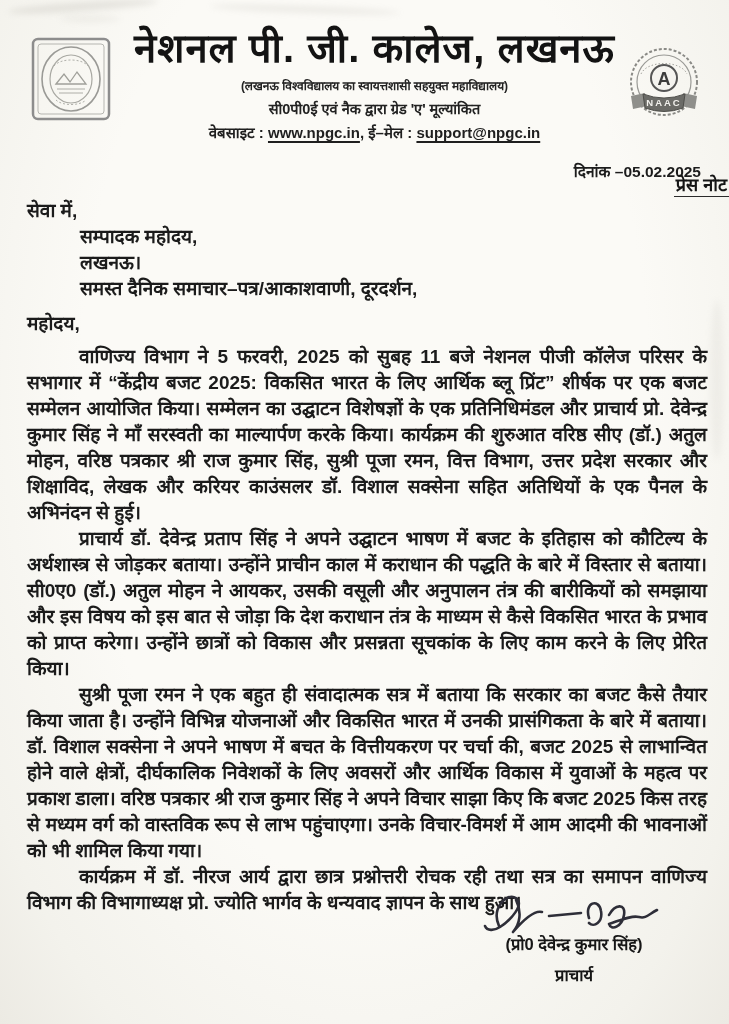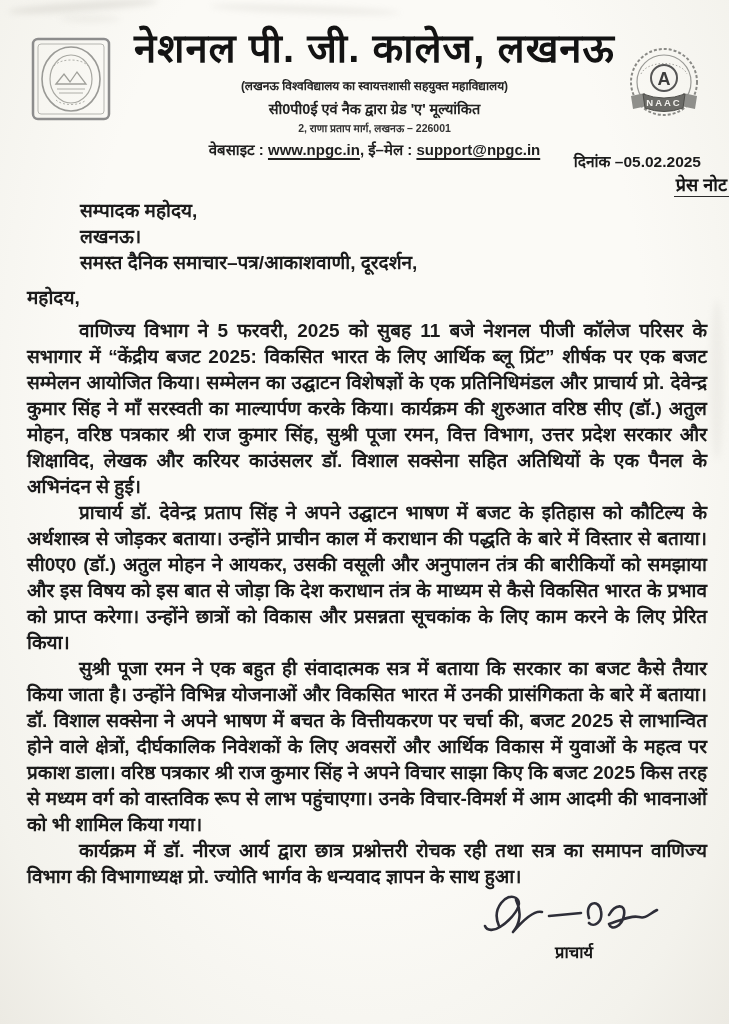--- a/index.html
+++ b/index.html
@@ -23,21 +23,21 @@
   
   .emblem{position:absolute;left:30px;top:36px;}
   .naac{position:absolute;right:26px;top:44px;}
   .head-center{position:absolute;left:108px;right:88px;top:26px;text-align:center;}
   .college-name{font-size:40px;font-weight:700;letter-spacing:1px;color:#131313;margin:0;line-height:1.1;}
   .subtitle{font-size:12px;font-weight:700;margin-top:7px;color:#222;}
   .accred{font-size:14.5px;font-weight:700;margin-top:4px;color:#222;}
   .address{font-size:10.5px;font-weight:600;margin-top:3px;color:#333;}
   .webline{font-size:15px;font-weight:700;margin-top:4px;color:#1f1f1f;}
   .webline .url{font-weight:600;text-decoration:underline;text-underline-offset:3px;text-decoration-thickness:1.5px;}
-  .date-line{position:absolute;right:28px;top:150px;font-size:15.5px;font-weight:700;color:#1c1c1c;}
+  .date-line{position:absolute;right:28px;top:160px;font-size:15.5px;font-weight:700;color:#1c1c1c;}
   .press-title{position:absolute;left:0;width:100%;top:172px;text-align:right;font-size:18px;font-weight:700;color:#151515;}
   .press-title span{border-bottom:1.5px solid #2a2a2a;padding:0 2px 1px;}
 
   
   .letter{position:absolute;left:27px;right:22px;top:198px;font-size:19px;line-height:26px;color:#1b1b1b;}
   .r-open{font-weight:600;}
   .r-line{font-weight:600;margin-left:53px;}
   .r-line.b{font-weight:700;}
   .salutation{font-weight:600;margin-top:9px;}
   .para{margin:0;text-align:justify;text-indent:52px;font-weight:600;}
@@ -83,44 +83,45 @@
       <path d="M72,52 L58,49 L56,62 L70,65 Z" fill="#8f8f8b"></path>
       <path d="M18,50 Q39,58 60,50 L58,64 Q39,71 20,64 Z" fill="#6b6b67" stroke="#4e4e4a" stroke-width="1"></path>
       <text x="39" y="62" text-anchor="middle" font-size="9.5" font-weight="bold" fill="#f2f1ed" letter-spacing="2" font-family="Liberation Sans, DejaVu Sans, sans-serif">NAAC</text>
     </svg>
   </div>
 
   <div class="head-center">
     <h1 class="college-name">नेशनल पी. जी. कालेज, लखनऊ</h1>
     <div class="subtitle">(लखनऊ विश्वविद्यालय का स्वायत्तशासी सहयुक्त महाविद्यालय)</div>
     <div class="accred">सी0पी0ई एवं नैक द्वारा ग्रेड 'ए' मूल्यांकित</div>
-    <div class="address">2, राणा प्रताप मार्ग, लखनऊ – 226001</div>
     <div class="webline"><span>वेबसाइट : </span><span class="url">www.npgc.in</span><span>, ई–मेल : </span><span class="url">support@npgc.in</span></div>
   </div>
 
   <div class="date-line">दिनांक –05.02.2025</div>
 
   <div class="press-title"><span>प्रेस नोट</span></div>
 
   <main class="letter">
+    <div class="r-open">सेवा में,</div>
     <div class="r-line">सम्पादक महोदय,</div>
     <div class="r-line">लखनऊ।</div>
     <div class="r-line b">समस्त दैनिक समाचार–पत्र/आकाशवाणी, दूरदर्शन,</div>
     <div class="salutation">महोदय,</div>
     <p class="para first">वाणिज्य विभाग ने 5 फरवरी, 2025 को सुबह 11 बजे नेशनल पीजी कॉलेज परिसर के सभागार में “केंद्रीय बजट 2025: विकसित भारत के लिए आर्थिक ब्लू प्रिंट” शीर्षक पर एक बजट सम्मेलन आयोजित किया।  सम्मेलन का उद्घाटन विशेषज्ञों के एक प्रतिनिधिमंडल और प्राचार्य प्रो. देवेन्द्र कुमार सिंह ने माँ सरस्वती का माल्यार्पण करके किया। कार्यक्रम की शुरुआत वरिष्ठ सीए (डॉ.) अतुल मोहन, वरिष्ठ पत्रकार श्री राज कुमार सिंह, सुश्री पूजा रमन, वित्त विभाग, उत्तर प्रदेश सरकार और शिक्षाविद, लेखक और करियर काउंसलर डॉ. विशाल सक्सेना सहित अतिथियों के एक पैनल के अभिनंदन से हुई।</p>
     <p class="para">प्राचार्य डॉ. देवेन्द्र प्रताप सिंह ने अपने उद्घाटन भाषण में बजट के इतिहास को कौटिल्य के अर्थशास्त्र से जोड़कर बताया। उन्होंने प्राचीन काल में कराधान की पद्धति के बारे में विस्तार से बताया।  सी0ए0 (डॉ.) अतुल मोहन ने आयकर, उसकी वसूली और अनुपालन तंत्र की बारीकियों को समझाया और इस विषय को इस बात से जोड़ा कि देश कराधान तंत्र के माध्यम से कैसे विकसित भारत के प्रभाव को प्राप्त करेगा। उन्होंने छात्रों को विकास और प्रसन्नता सूचकांक के लिए काम करने के लिए प्रेरित किया।</p>
     <p class="para">सुश्री पूजा रमन ने एक बहुत ही संवादात्मक सत्र में बताया कि सरकार का बजट कैसे तैयार किया जाता है। उन्होंने विभिन्न योजनाओं और विकसित भारत में उनकी प्रासंगिकता के बारे में बताया।  डॉ. विशाल सक्सेना ने अपने भाषण में बचत के वित्तीयकरण पर चर्चा की, बजट 2025 से लाभान्वित होने वाले क्षेत्रों, दीर्घकालिक निवेशकों के लिए अवसरों और आर्थिक विकास में युवाओं के महत्व पर प्रकाश डाला।  वरिष्ठ पत्रकार श्री राज कुमार सिंह ने अपने विचार साझा किए कि बजट 2025 किस तरह से मध्यम वर्ग को वास्तविक रूप से लाभ पहुंचाएगा। उनके विचार-विमर्श में आम आदमी की भावनाओं को भी शामिल किया गया।</p>
     <p class="para">कार्यक्रम में डॉ. नीरज आर्य द्वारा छात्र प्रश्नोत्तरी रोचक रही तथा सत्र का समापन वाणिज्य विभाग की विभागाध्यक्ष प्रो. ज्योति भार्गव के धन्यवाद ज्ञापन के साथ हुआ।</p>
   </main>
 
   <div class="signature">
     <svg width="210" height="54" viewBox="0 0 210 54">
       <path d="M30,40 C22,22 38,6 47,12 C56,18 42,34 31,41 C25,45 18,45 16,40
                M47,14 C53,26 51,38 44,46 C56,32 66,24 73,26
                M80,30 L112,27
                M120,32 C115,16 130,12 132,25 C134,36 125,42 120,37
                M140,29 C146,18 157,17 155,29 C153,41 142,45 140,38
                C152,34 163,29 170,31 C177,33 180,28 188,24" stroke="#2e2e38" stroke-width="2.6" fill="none" stroke-linecap="round" stroke-linejoin="round"></path>
     </svg>
+    <div class="sig-name">(प्रो0 देवेन्द्र कुमार सिंह)</div>
     <div class="sig-desig">प्राचार्य</div>
   </div>
 
 </div>
 
 </body></html>

